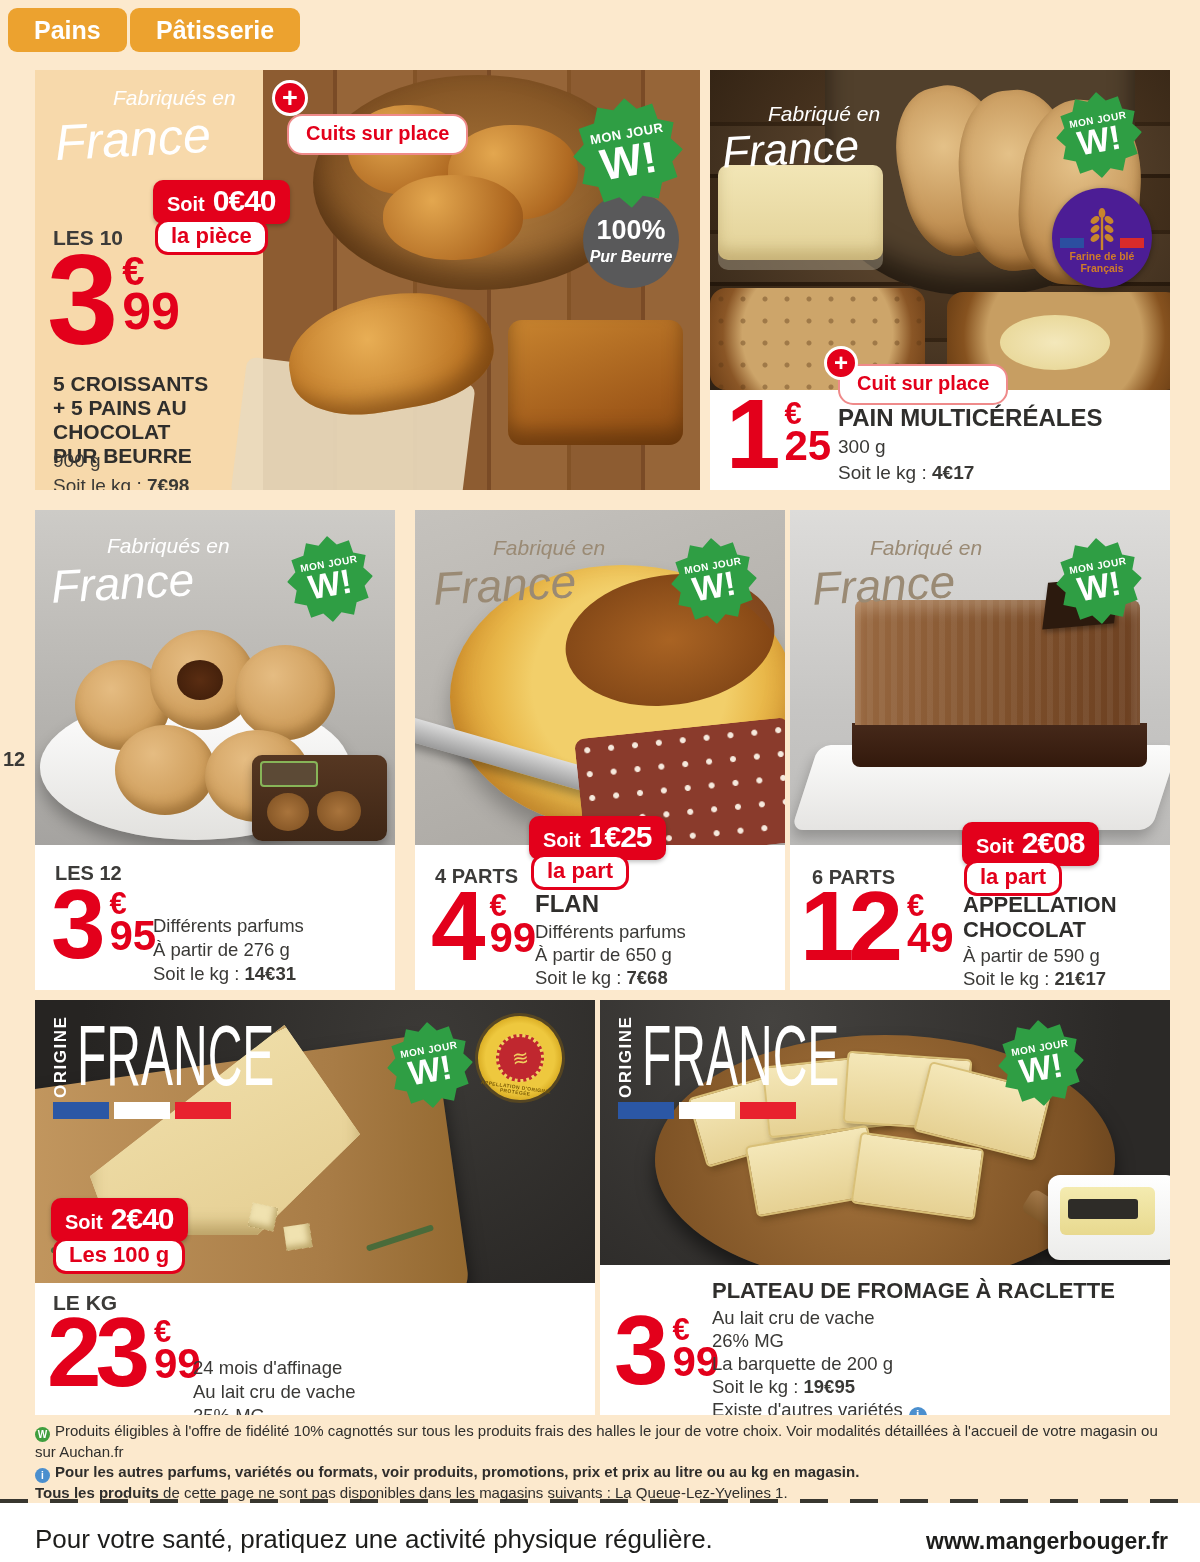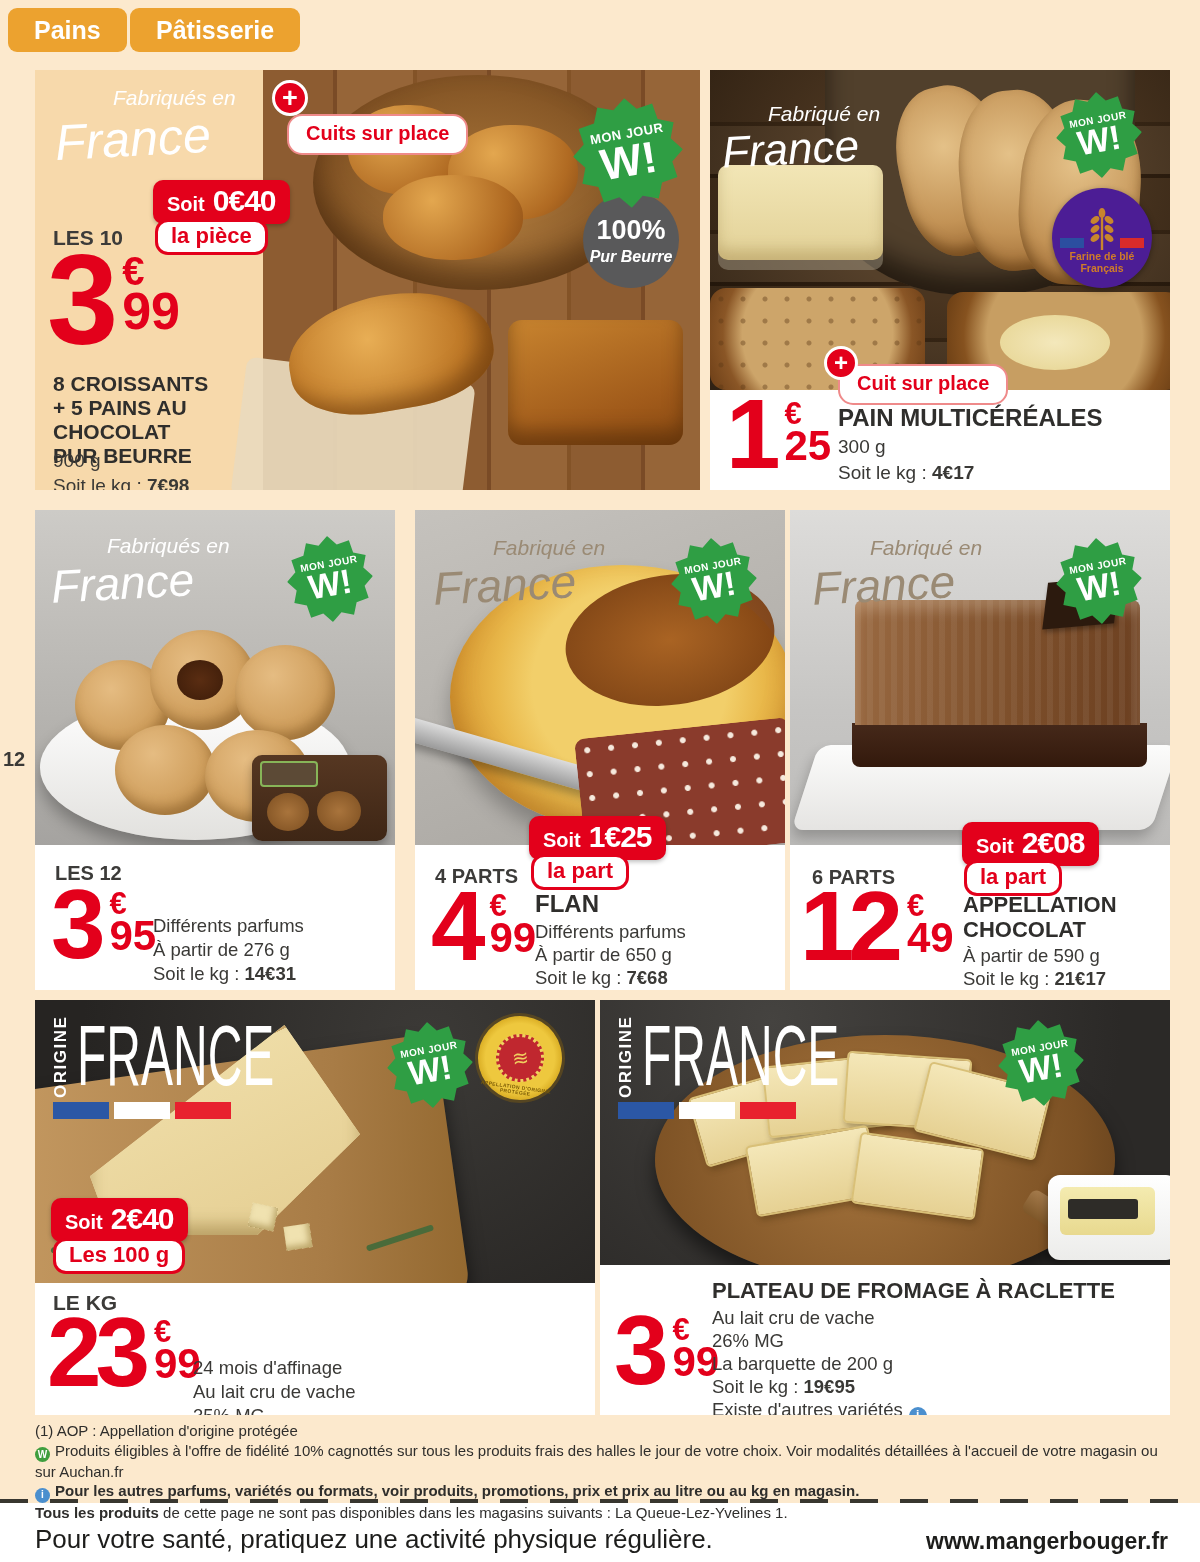--- a/index.html
+++ b/index.html
@@ -253,21 +253,21 @@
 
     <span class="qty" style="left:18px;top:156px;">LES 10</span>
     <div class="price p-xl" style="left:12px;top:180px;">
       <span class="int">3</span>
       <span class="pcol">
         <span class="euro">€</span>
         <span class="cents">99</span>
       </span>
     </div>
     <div class="ptitle" style="left:18px;top:302px;width:240px;font-size:21px;">
-      <div>8 CROISSANTS</div>
+      <div>5 CROISSANTS</div>
       <div>+ 5 PAINS AU CHOCOLAT</div>
       <div>PUR BEURRE</div>
     </div>
     <div class="pdesc" style="left:18px;top:378px;line-height:25px;">
       <div>900 g</div>
       <div><span>Soit le kg :</span> <b>7€98</b></div>
     </div>
   </section>
 
   <section class="card" style="left:710px;top:70px;width:460px;height:420px;">
@@ -529,21 +529,20 @@
     <div class="pdesc" style="left:112px;top:306px;line-height:23px;font-size:18.5px;">
       <div>Au lait cru de vache</div>
       <div>26% MG</div>
       <div>La barquette de 200 g</div>
       <div><span>Soit le kg :</span> <b>19€95</b></div>
       <div><span>Existe d'autres variétés</span><i class="ii">i</i></div>
     </div>
   </section>
 
   <div class="legal">
-    <div>(1) AOP : Appellation d'origine protégée</div>
     <div><span class="fi green">W</span><span>Produits éligibles à l'offre de fidélité 10% cagnottés sur tous les produits frais des halles le jour de votre choix. Voir modalités détaillées à l'accueil de votre magasin ou sur Auchan.fr</span></div>
     <div class="bold"><span class="fi blue">i</span><span>Pour les autres parfums, variétés ou formats, voir produits, promotions, prix et prix au litre ou au kg en magasin.</span></div>
     <div><span class="bold">Tous les produits</span><span> de cette page ne sont pas disponibles dans les magasins suivants : La Queue-Lez-Yvelines 1.</span></div>
   </div>
 
   <div class="cutline"></div>
   <div class="bottombar"></div>
   <div class="health">Pour votre santé, pratiquez une activité physique régulière.</div>
   <div class="site">www.mangerbouger.fr</div>
 

